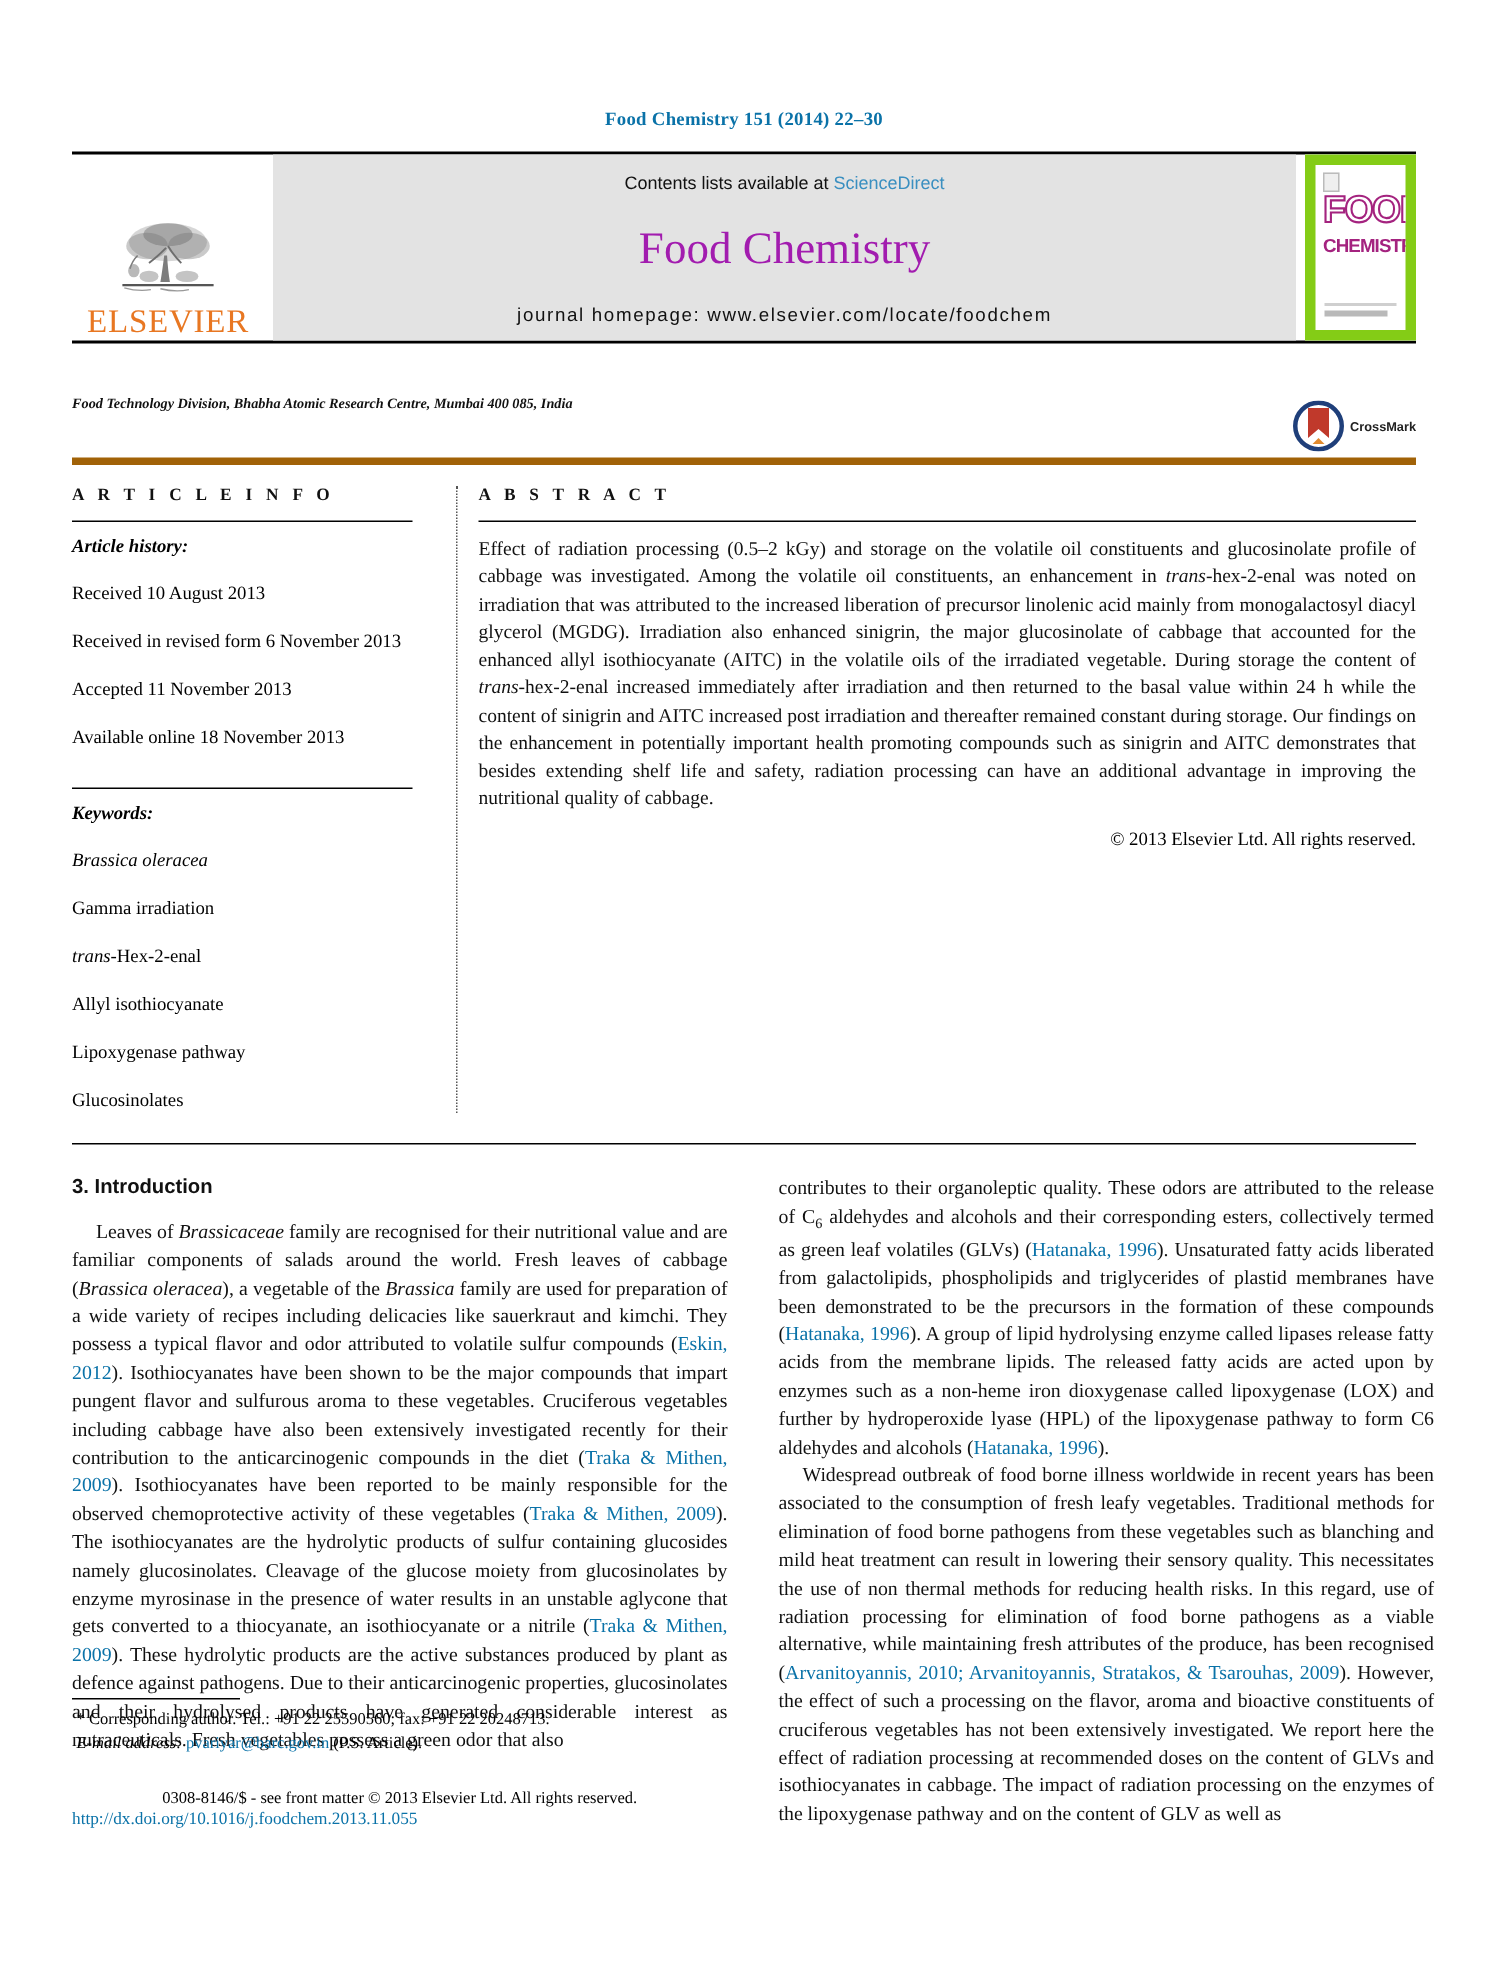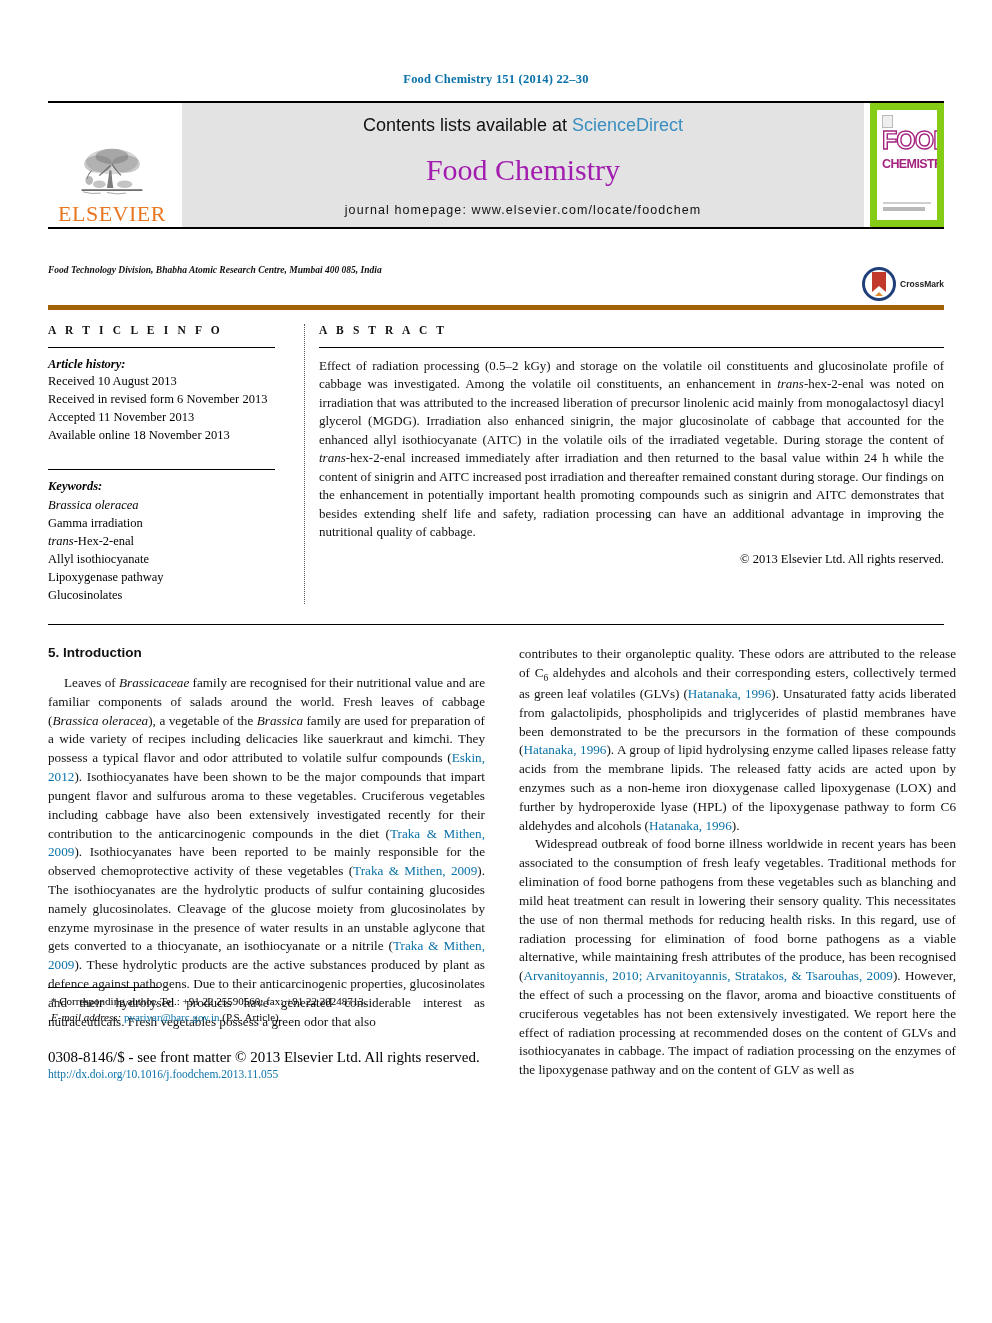--- a/index.html
+++ b/index.html
@@ -69,21 +69,21 @@
     margin-right: 6px;
     display: flex;
     flex-direction: column;
     justify-content: space-between;
     align-items: center;
     padding: 12px 0 10px 0;
     box-sizing: border-box;
   }
   .banner-top {
     font-family: "Liberation Sans", sans-serif;
-    font-size: 18px;
+    font-size: 12px;
     color: #111;
     text-align: right;
   }
   .banner-top .sd { color: #3a8fc0; }
   .banner-title {
     font-family: "Liberation Serif", serif;
     font-size: 30px;
     color: #a21caf;
     line-height: 1;
   }
@@ -229,20 +229,21 @@
   .hist-label, .kw-label {
     font-family: "Liberation Serif", serif;
     font-style: italic;
     font-weight: bold;
     font-size: 12.5px;
   }
   .hist-line, .kw-line {
     font-family: "Liberation Serif", serif;
     font-size: 12.5px;
     line-height: 1.44;
+    margin-top: 14px;
   }
   .kw-italic { font-style: italic; }
   .kw-block { margin-top: 2px; }
   .hist-gap { height: 14px; }
   .abstract-text {
     font-family: "Liberation Serif", serif;
     font-size: 13px;
     line-height: 1.42;
     text-align: justify;
     color: #111;
@@ -306,22 +307,23 @@
     font-family: "Liberation Serif", serif;
     font-size: 11px;
     line-height: 1.45;
     padding-left: 10px;
     text-indent: -7px;
   }
   .fn-line .it { font-style: italic; }
   .issn-block { margin-top: 20px; }
   .issn-line {
     font-family: "Liberation Serif", serif;
-    font-size: 15px;
+    font-size: 11px;
     line-height: 1.5;
+    text-align: center;
   }
   .doi-line {
     font-family: "Liberation Serif", serif;
     font-size: 11.5px;
     color: #0a72a8;
   }
   .sub { font-size: .72em; vertical-align: sub; }
 </style>
 </head>
 <body>
@@ -425,21 +427,21 @@
       </div>
       <div class="copyright">© 2013 Elsevier Ltd. All rights reserved.</div>
     </div>
   </div>
 
   <div class="body-rule"></div>
 
   <div class="body-cols">
 
     <div class="bcol">
-      <div class="sec-title">5. Introduction</div>
+      <div class="sec-title">3. Introduction</div>
 
       <p class="body-p">
         Leaves of <span class="it">Brassicaceae</span> family are recognised for their nutritional
         value and are familiar components of salads around the world.
         Fresh leaves of cabbage (<span class="it">Brassica oleracea</span>), a vegetable of the <span class="it">Brassica</span> family are used for preparation of a wide variety of recipes
         including delicacies like sauerkraut and kimchi. They possess a
         typical flavor and odor attributed to volatile sulfur compounds (<span class="lnk">Eskin, 2012</span>). Isothiocyanates have been shown to be the major compounds that impart pungent flavor and sulfurous aroma to these
         vegetables. Cruciferous vegetables including cabbage have also
         been extensively investigated recently for their contribution to
         the anticarcinogenic compounds in the diet (<span class="lnk">Traka &amp; Mithen, 2009</span>). Isothiocyanates have been reported to be mainly responsible for the observed chemoprotective activity of these vegetables

